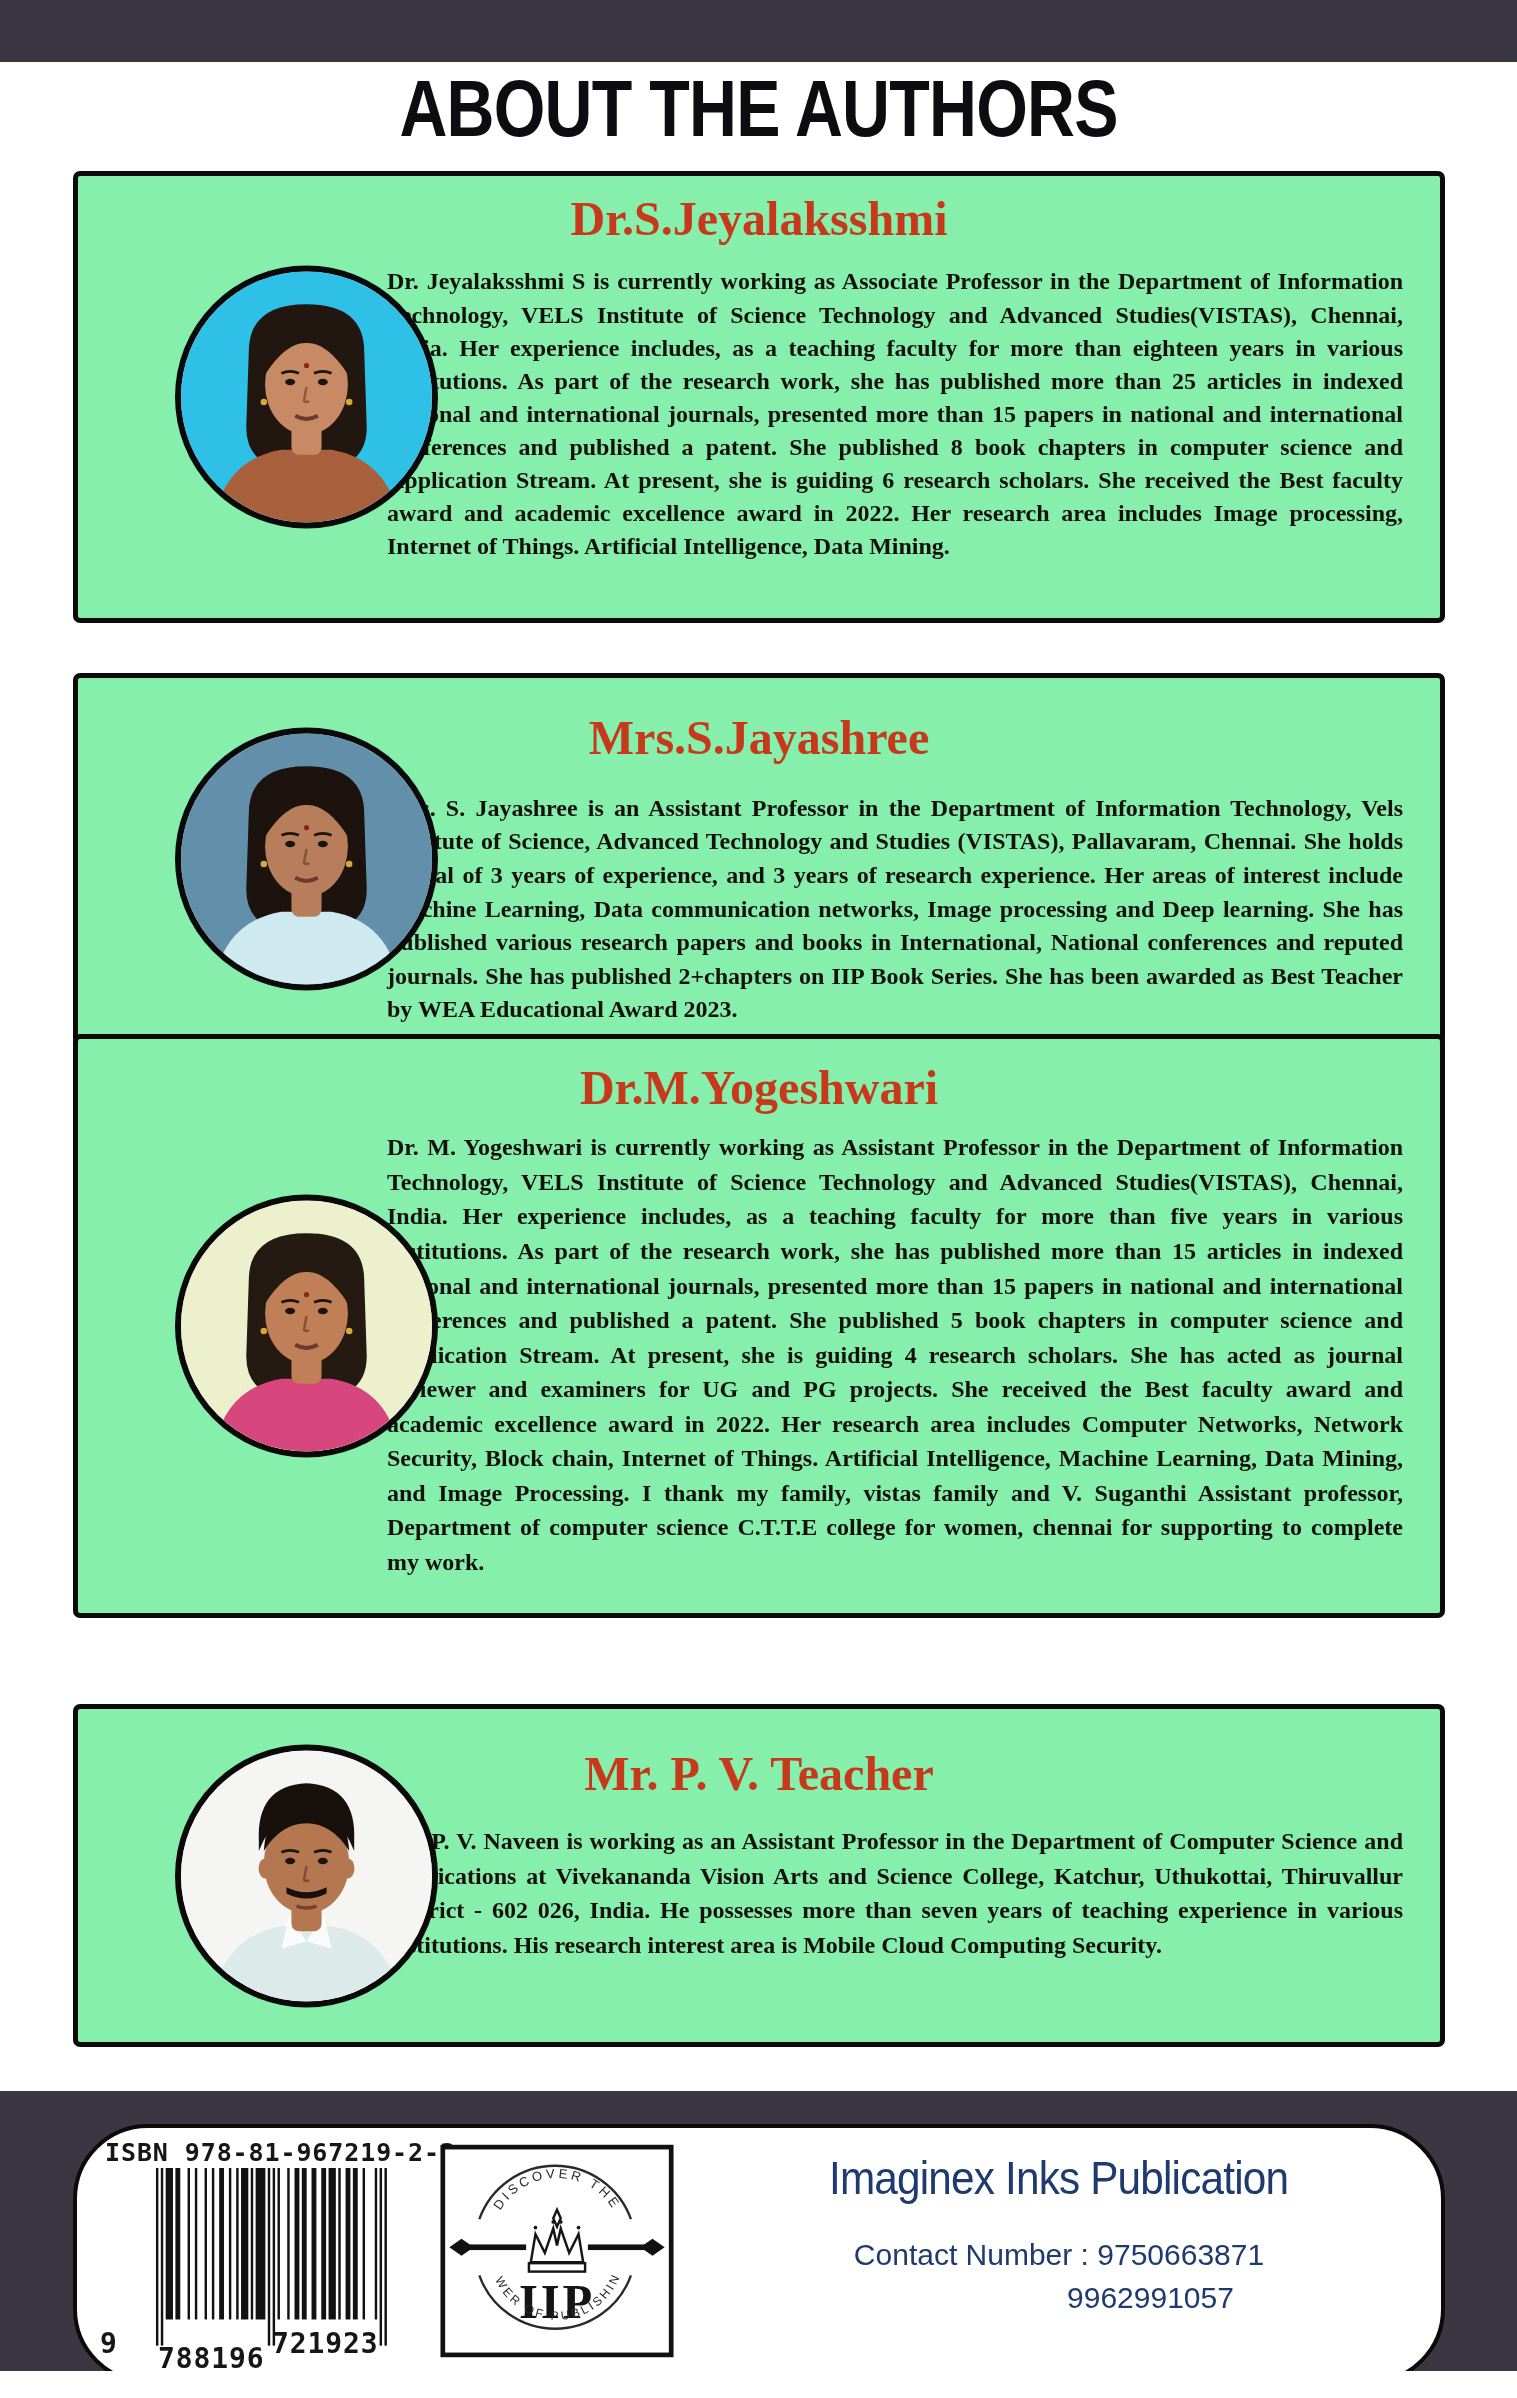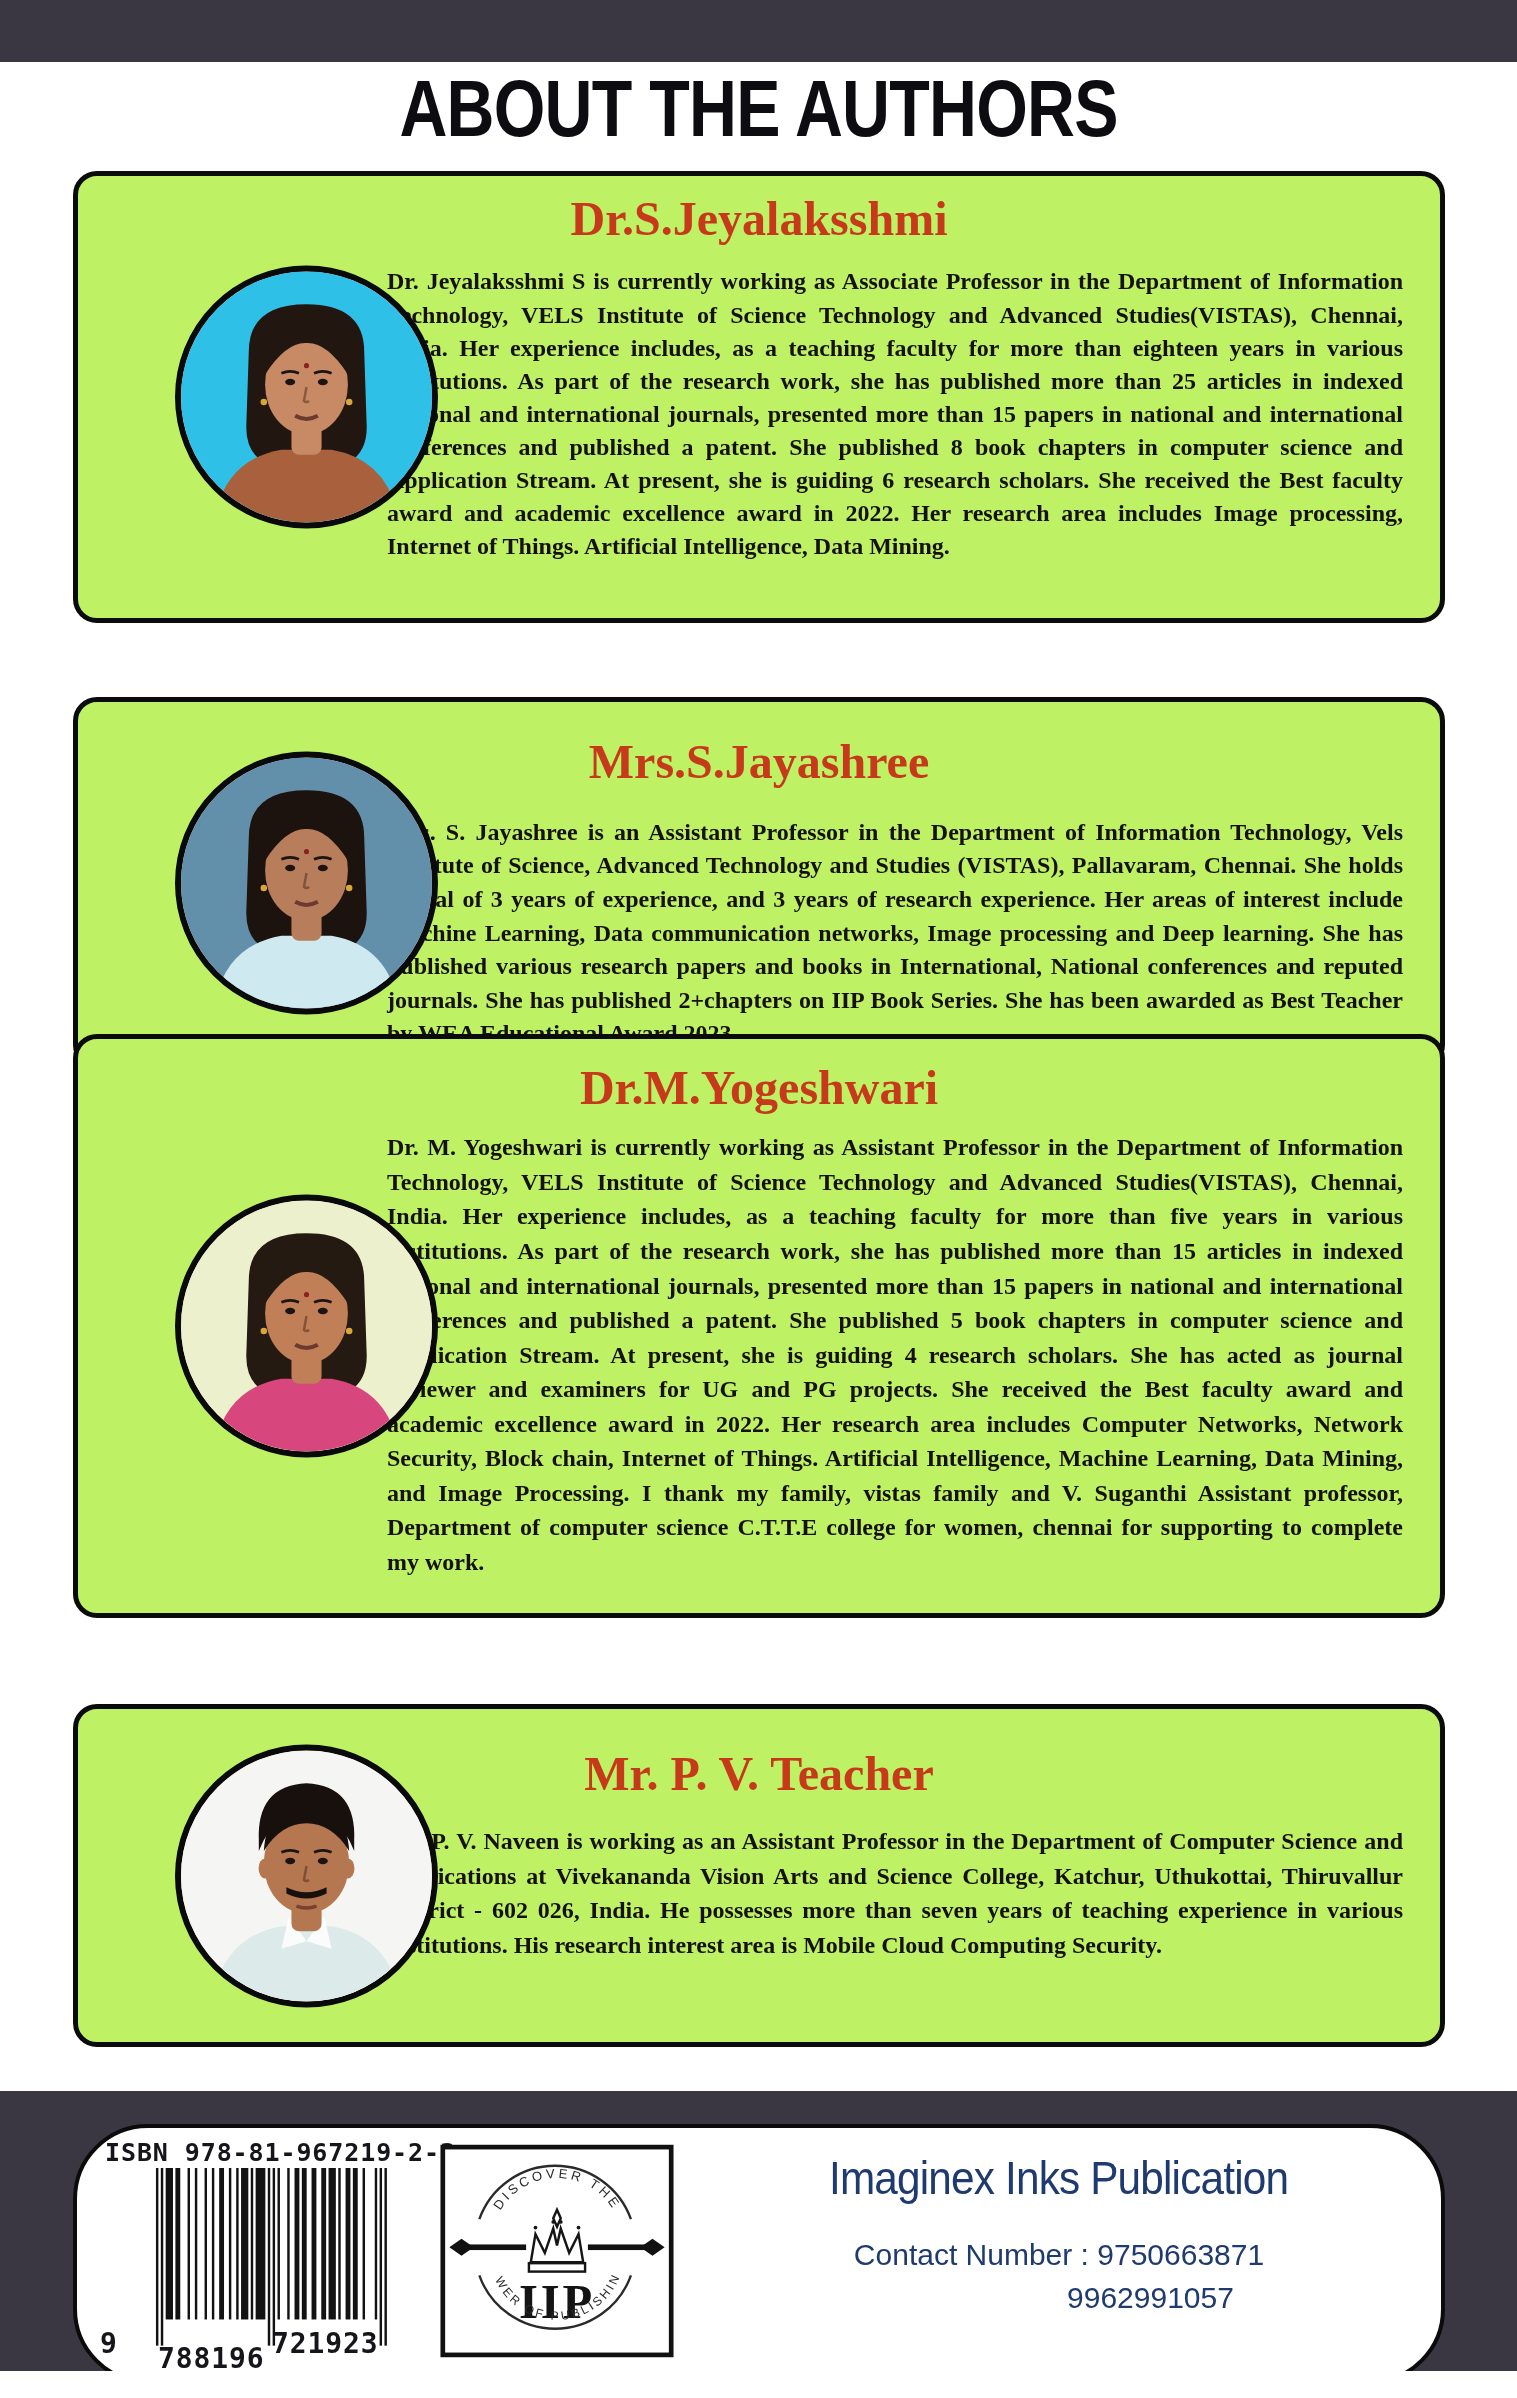--- a/index.html
+++ b/index.html
@@ -7,24 +7,24 @@
         font-family:"Liberation Serif",serif;}
   .band{position:absolute;left:0;width:100%;background:#3a3742;}
   .band-top{top:0;height:62px;}
   .band-bottom{top:2091px;height:307px;}
 
   .page-title{position:absolute;top:69px;left:0;width:100%;text-align:center;
     font-family:"Liberation Sans",sans-serif;font-weight:bold;font-size:79px;
     color:#0d0d11;line-height:1.0;letter-spacing:-0.9px;}
   .page-title .squeeze{display:inline-block;transform:scaleX(0.84);transform-origin:center;}
 
-  .card{position:absolute;left:73px;width:1372px;background:#bef264;
-    border:5.6px solid #0b0b0b;border-radius:24px;box-sizing:border-box;}
+  .card{position:absolute;left:73px;width:1372px;background:#86efac;
+    border:5.6px solid #0b0b0b;border-radius:7px;box-sizing:border-box;}
   .card-1{top:171px;height:452px;}
-  .card-2{top:697px;height:372px;}
+  .card-2{top:673px;height:372px;}
   .card-3{top:1034px;height:584px;}
   .card-4{top:1704px;height:343px;}
 
   .author-name{width:100%;text-align:center;font-family:"Liberation Serif",serif;
     font-weight:bold;font-size:48px;color:#c6391b;line-height:1.08;}
   .card-1 .author-name{margin-top:17px;}
   .card-2 .author-name{margin-top:34px;}
   .card-3 .author-name{margin-top:22.5px;}
   .card-4 .author-name{margin-top:39px;}
 

